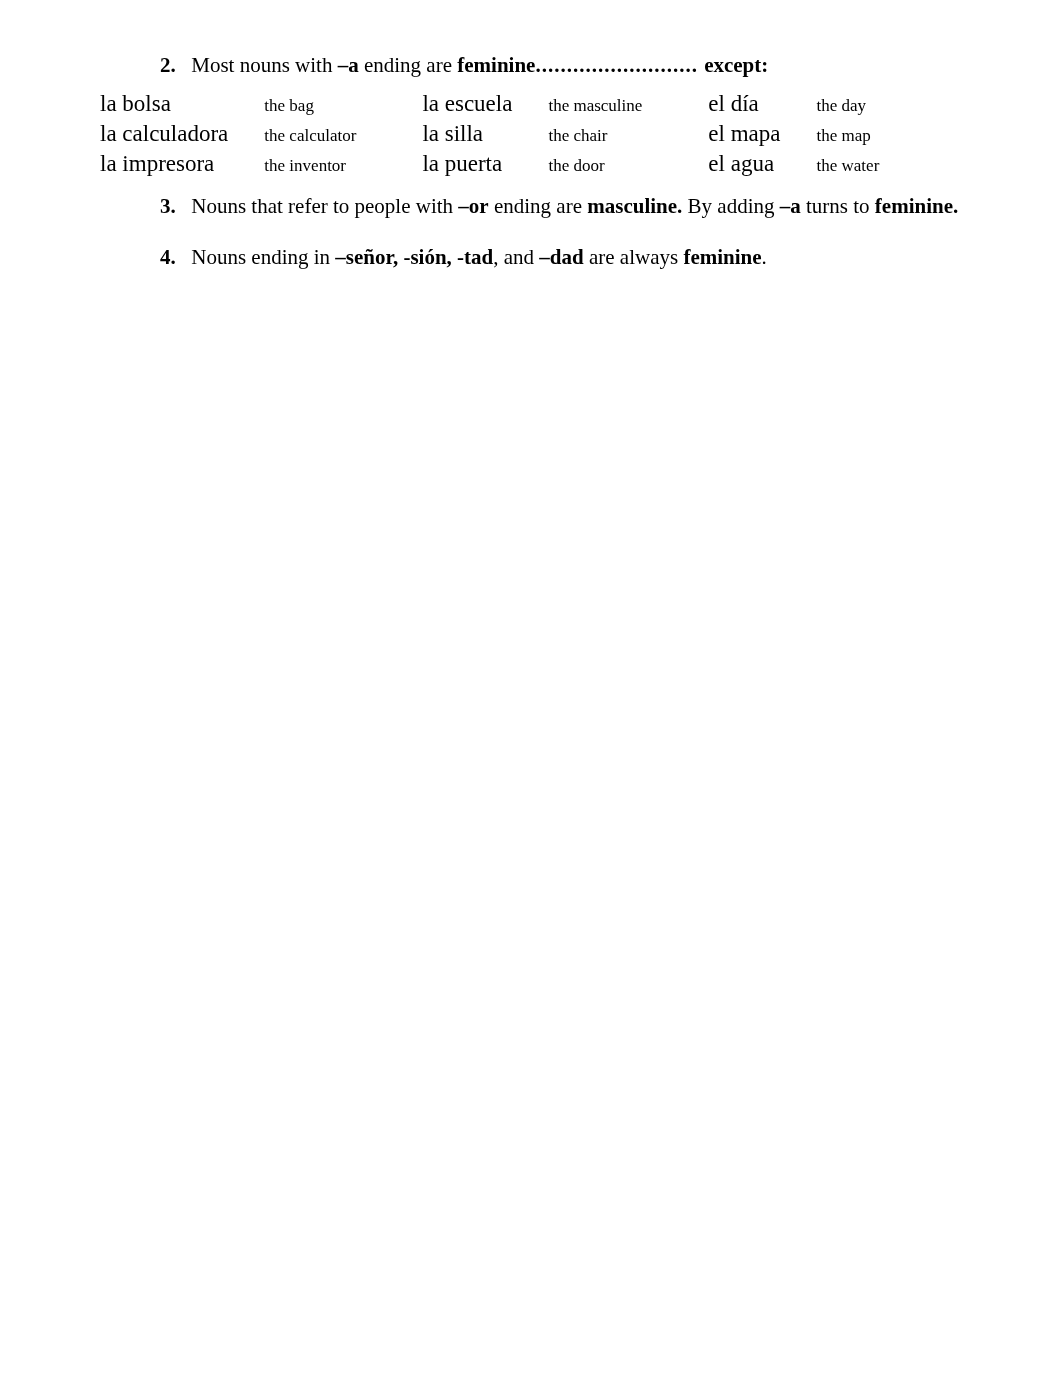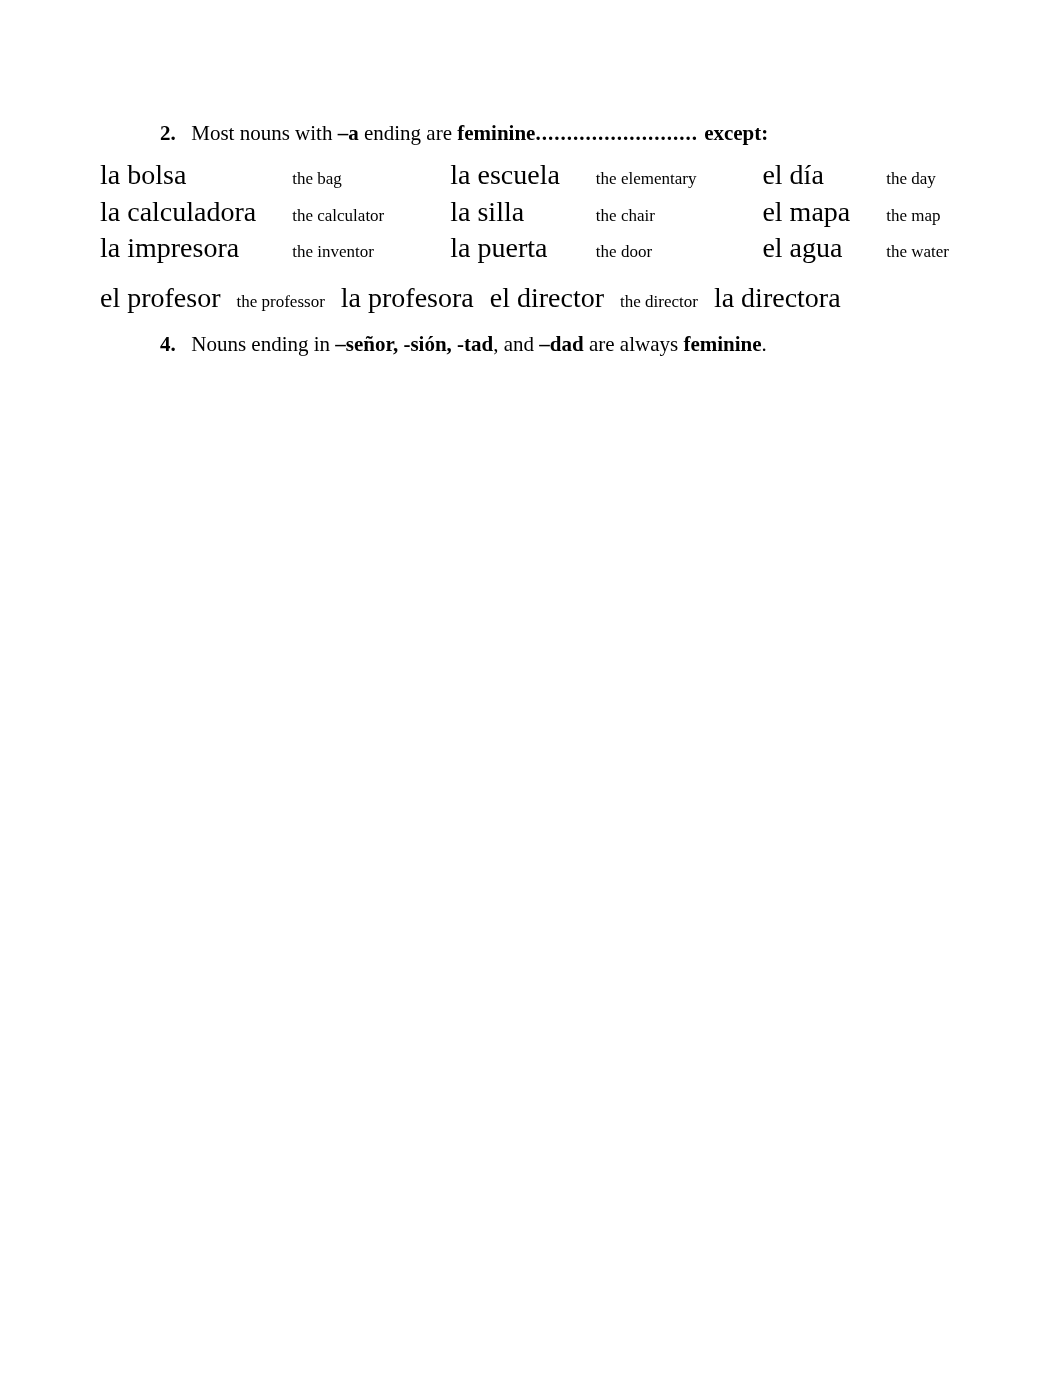--- a/index.html
+++ b/index.html
@@ -7,21 +7,21 @@
     padding: 0;
     background: #fff;
     width: 1062px;
     height: 1377px;
     font-family: "Times New Roman", Times, serif;
     color: #000;
     font-size: 21px;
     line-height: 1.3;
   }
   .page {
-    padding: 120px 80px 0 100px;
+    padding: 52px 80px 0 100px;
     width: 1062px;
     box-sizing: border-box;
   }
   .num-item {
     margin-left: 60px;
     margin-bottom: 10px;
   }
   .num {
     font-weight: bold;
     display: inline-block;
@@ -34,21 +34,21 @@
   table {
     border-collapse: collapse;
     margin-top: 6px;
     margin-bottom: 14px;
   }
   td {
     padding: 0 8px 0 0;
     vertical-align: baseline;
     white-space: nowrap;
   }
-  .sp { font-size: 28px; }
+  .sp { font-size: 23px; }
   .en { font-size: 17px; margin-top: 29px; }
   .gap-s { width: 20px; }
   .gap-l { width: 50px; }
   .t1 { margin-left: 0; }
   .t2 { margin-left: 0; }
 </style>
 </head>
 <body>
 
 <div class="page">
@@ -60,21 +60,21 @@
 
   <table class="t1">
     <tbody>
         <tr>
       <td class="sp">la bolsa</td>
       <td class="gap-s"></td>
       <td class="en">the bag</td>
       <td class="gap-l"></td>
       <td class="sp">la escuela</td>
       <td class="gap-s"></td>
-      <td class="en">the elementary</td>
+      <td class="en">the masculine</td>
       <td class="gap-l"></td>
       <td class="sp">el día</td>
       <td class="gap-s"></td>
       <td class="en">the day</td>
     </tr>
     <tr>
       <td class="sp">la calculadora</td>
       <td></td>
       <td class="en">the calculator</td>
       <td></td>
@@ -95,36 +95,27 @@
       <td></td>
       <td class="en">the door</td>
       <td></td>
       <td class="sp">el agua</td>
       <td></td>
       <td class="en">the water</td>
     </tr>
   </tbody>
     </table>
 
+  <div class="num-item">
+    <span class="num">3.</span>
+    <span>Nouns that refer to people with </span><span class="bold">–or</span><span> ending are </span><span class="bold">masculine.</span><span>  By adding </span><span class="bold">–a</span><span> turns to </span><span class="bold">feminine.</span>
+  </div>
 
   <table class="t2">
     <tbody>
-    <tr>
-      <td class="sp">el profesor</td>
-      <td></td>
-      <td class="en">the professor</td>
-      <td></td>
-      <td class="sp">la profesora</td>
-      <td></td>
-      <td class="sp">el director</td>
-      <td></td>
-      <td class="en">the director</td>
-      <td></td>
-      <td class="sp">la directora</td>
-    </tr>
   </tbody>
     </table>
 
   <div class="num-item">
     <span class="num">4.</span>
     <span>Nouns ending in </span><span class="bold">–señor, -sión, -tad</span><span>, and </span><span class="bold">–dad</span><span> are always </span><span class="bold">feminine</span><span>.</span>
   </div>
 
 </div>
 

